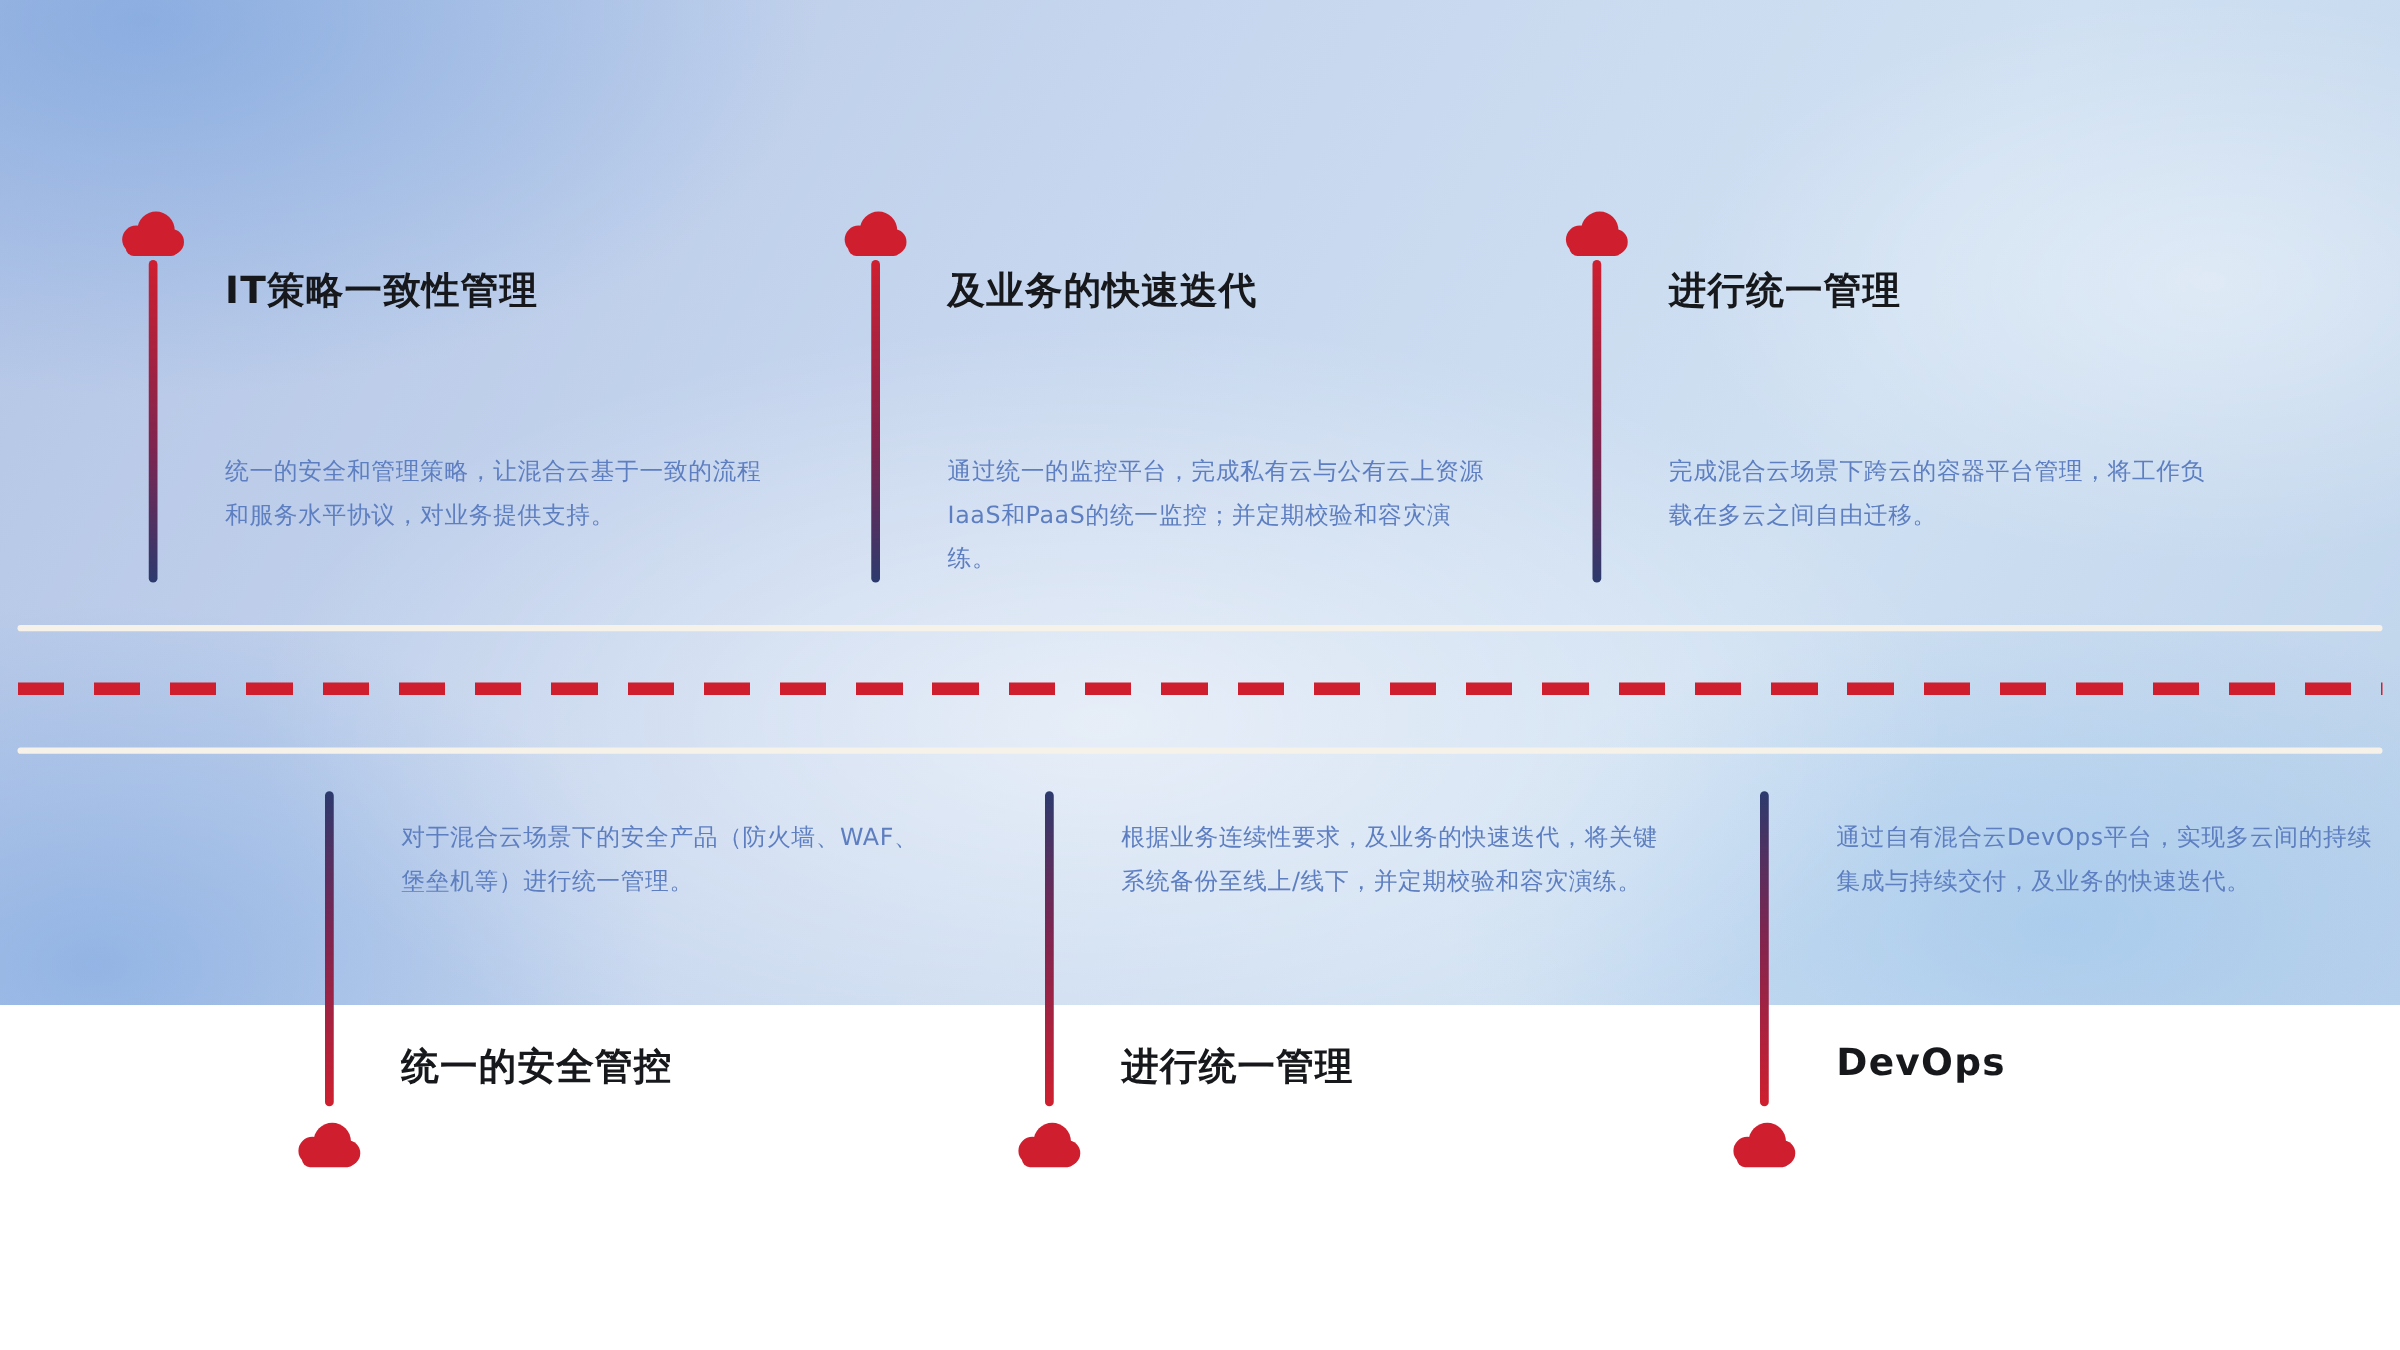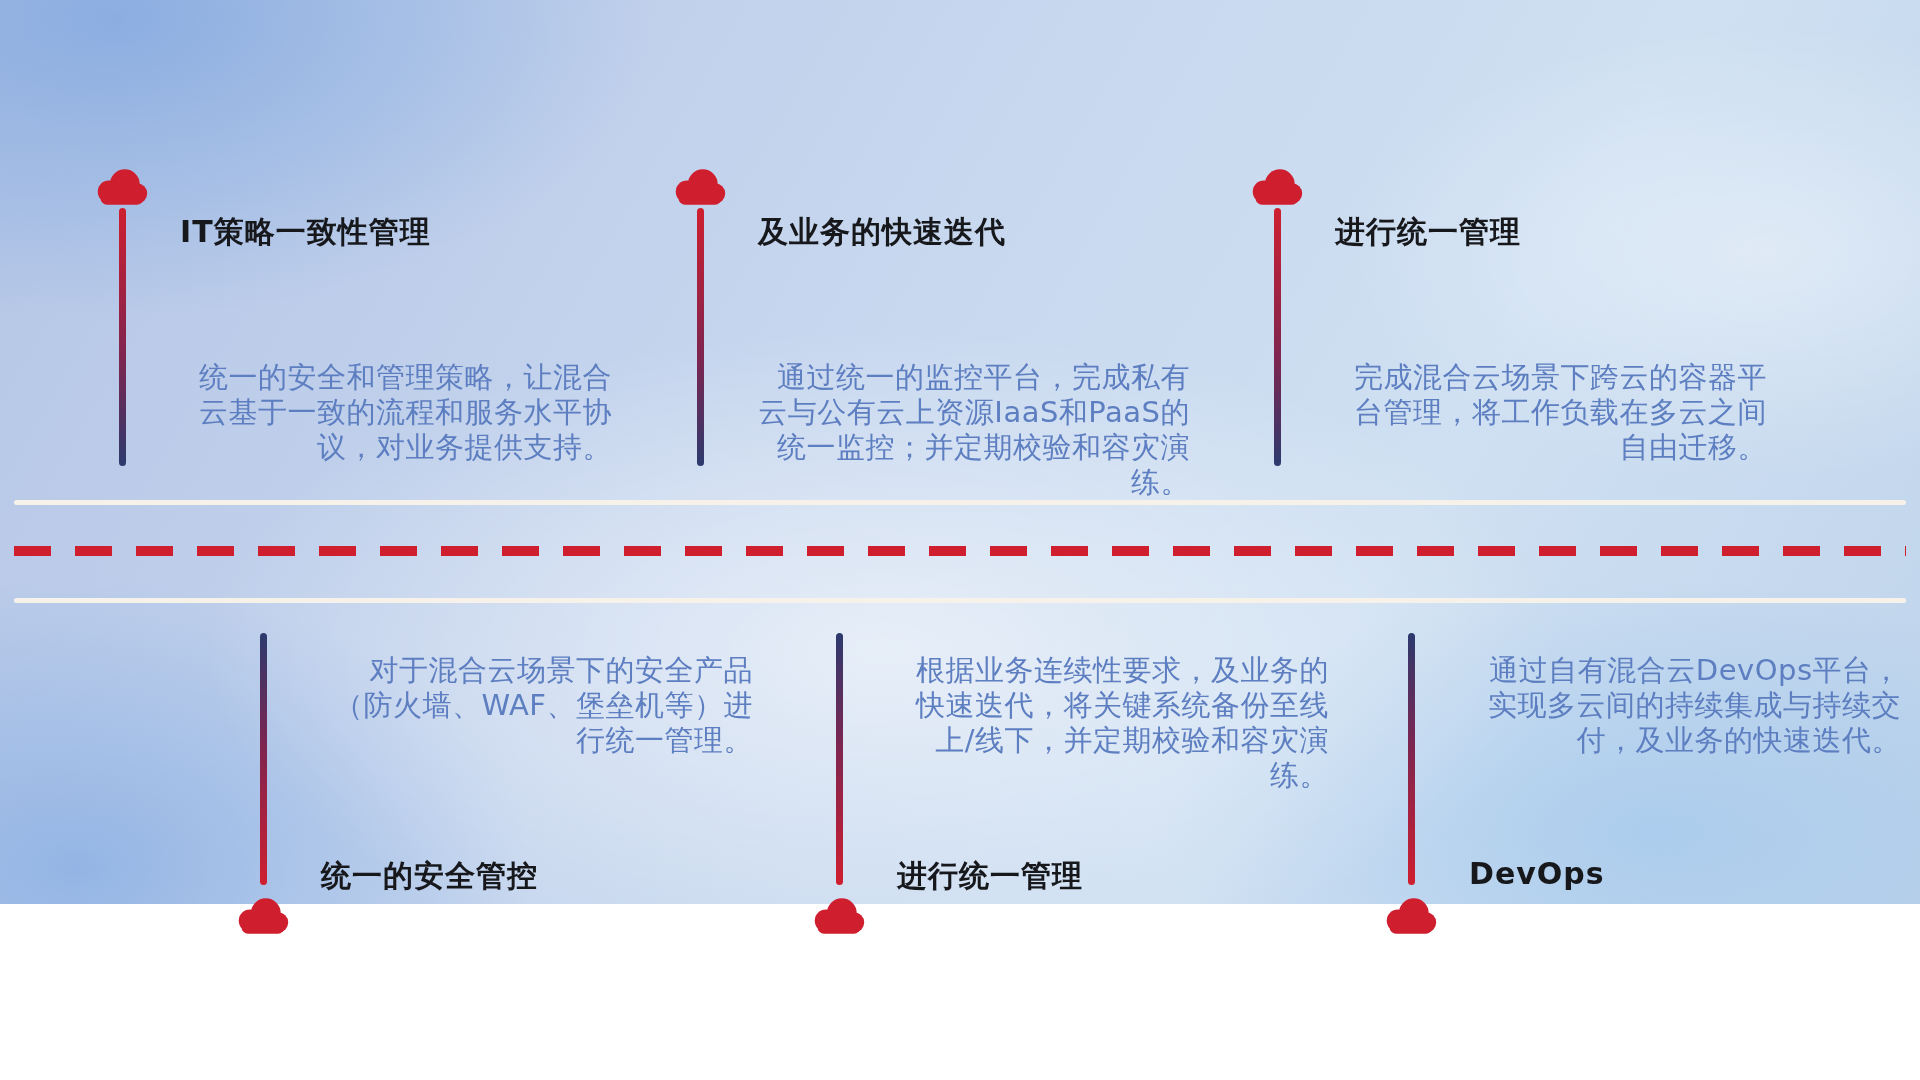--- a/index.html
+++ b/index.html
@@ -2,21 +2,21 @@
 <html><head>
 <meta charset="utf-8">
 <style>
   * { margin: 0; padding: 0; box-sizing: border-box; }
   html, body { width: 1920px; height: 1080px; overflow: hidden; }
   body { font-family: "DejaVu Sans", "Liberation Sans", sans-serif; }
 
   .canvas {
     position: relative;
     width: 1920px;
-    height: 904px;
+    height: 804px;
     background:
       radial-gradient(900px 500px at 6% 2%, rgba(96,148,218,0.50), transparent 60%),
       radial-gradient(700px 380px at 92% 28%, rgba(255,255,255,0.40), transparent 60%),
       radial-gradient(1100px 520px at 46% 72%, rgba(255,255,255,0.55), transparent 62%),
       radial-gradient(820px 420px at 86% 92%, rgba(140,190,235,0.45), transparent 60%),
       radial-gradient(760px 480px at 4% 96%, rgba(105,155,222,0.50), transparent 60%),
       linear-gradient(120deg, #b4c5e6 0%, #c6d6ee 40%, #cfe0f2 70%, #bed3eb 100%);
     padding-left: 21px;
   }
 
@@ -71,31 +71,30 @@
   .item-title {
     position: absolute;
     left: 58px;
     font-size: 30px;
     font-weight: bold;
     color: #17181c;
     letter-spacing: 1px;
     white-space: nowrap;
   }
   .item.top .item-title    { top: 44px; }
-  .item.bottom .item-title { top: 223px; }
+  .item.bottom .item-title { top: 200px; }
 
   .item-desc {
     position: absolute;
     left: 58px;
     width: 432px;
-    font-size: 29px;
+    font-size: 19px;
     line-height: 35px;
     color: #5d7ec0;
     letter-spacing: 0.5px;
-    text-align: right;
   }
   .item.top .item-desc    { top: 192px; }
   .item.bottom .item-desc { top: 20px; }
 
   
   #top-item-0    { left: 122px;  top: 168px; }
   #top-item-1    { left: 700px;  top: 168px; }
   #top-item-2    { left: 1277px; top: 168px; }
   #bottom-item-0 { left: 263px;  top: 633px; }
   #bottom-item-1 { left: 839px;  top: 633px; }

